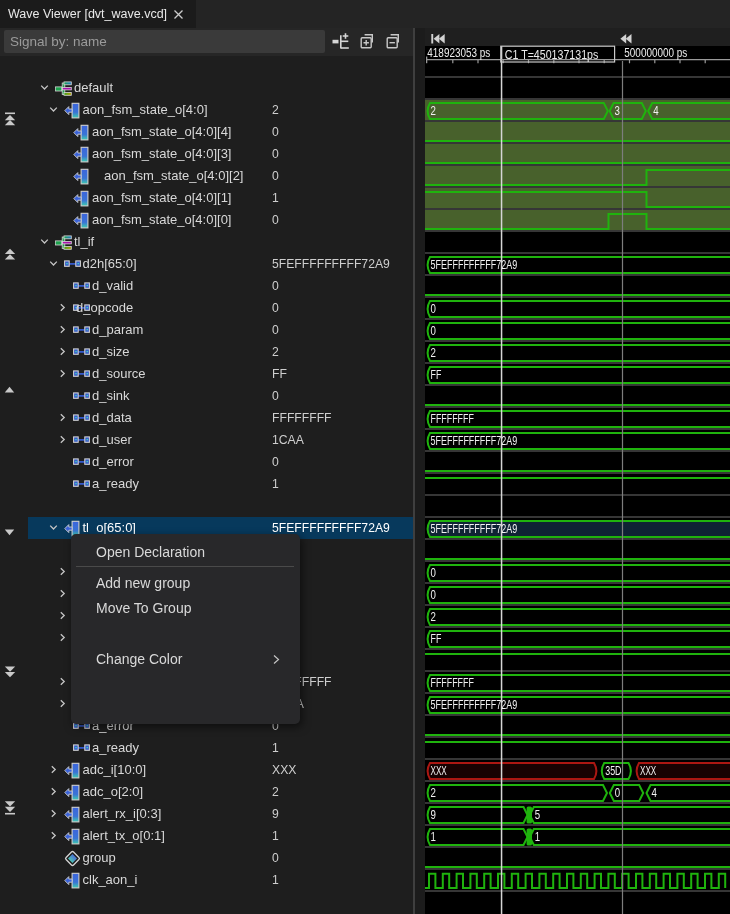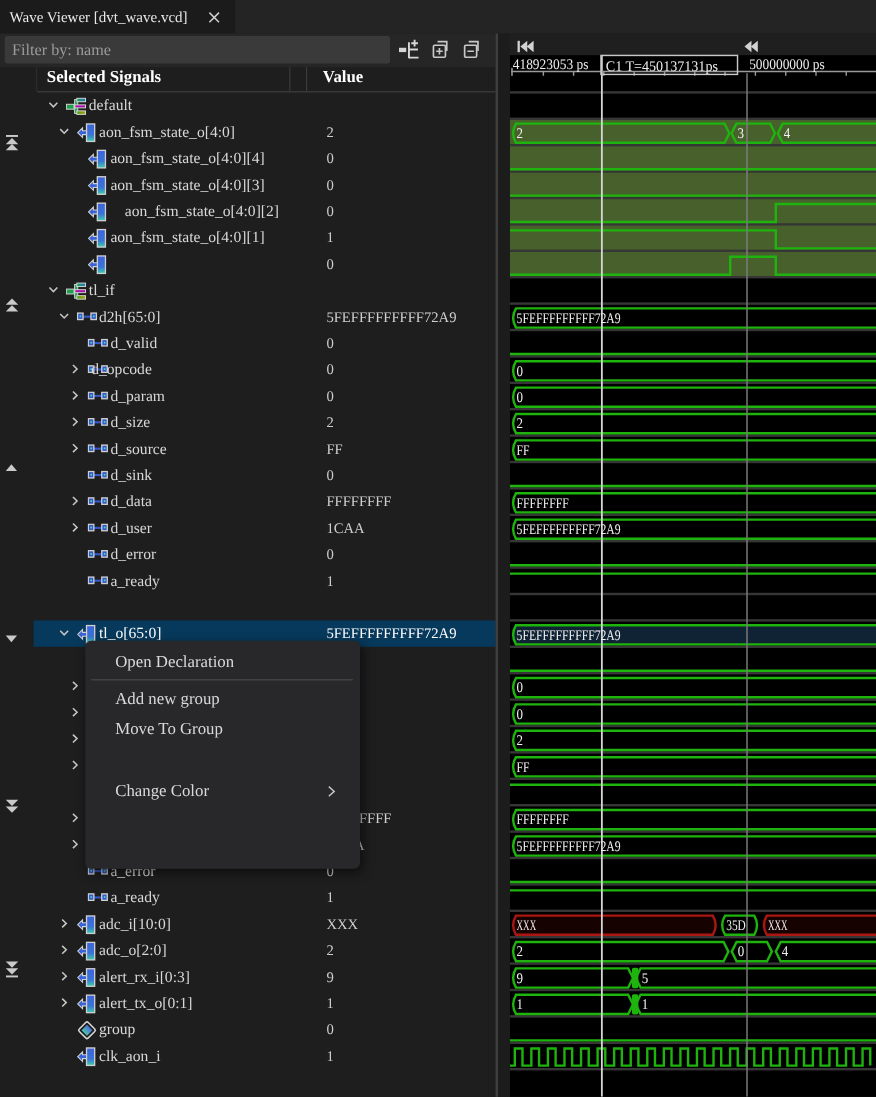--- a/index.html
+++ b/index.html
@@ -1,17 +1,17 @@
 <!DOCTYPE html>
 <html><head><meta charset="utf-8">
 <style>
 * { margin:0; padding:0; box-sizing:border-box; }
 html,body { width:730px; height:914px; background:#1e1e1e; overflow:hidden;
   font-family:"Liberation Sans", sans-serif; }
-#app { position:absolute; left:0; top:0; width:730px; height:914px;font-family:Liberation Serif, serif; }
+#app { position:absolute; left:0; top:0; width:730px; height:914px; }
 #tabbar { position:absolute; left:0; top:0; width:730px; height:28px; background:#242424; }
 #tab { position:absolute; left:0; top:0; width:196px; height:28px; background:#1b1b1b;
   color:#e8e8e8; font-size:12.5px; line-height:28px; padding-left:8px; }
 #tabx { position:absolute; left:173px; top:9px; width:11px; height:11px; }
 #filterrow { position:absolute; left:0; top:28px; width:413px; height:28px; background:#262626; }
 #finput { position:absolute; left:4px; top:1.5px; width:321px; height:23px; background:#3a3a3a;
   border-radius:2px; color:#9b9b9b; font-size:13.5px; line-height:23px; padding-left:6px; }
 .fic { position:absolute; }
 #hdr { position:absolute; left:0; top:56px; width:413px; height:21px; color:#fff; font-size:14px; font-weight:bold; }
 #hdr .h1 { position:absolute; left:39px; top:1px; }
@@ -43,21 +43,21 @@
 .sub { position:absolute; right:15px; top:7px; }
 </style></head>
 <body>
 <div id="app">
   <div id="tabbar">
     <div id="tab">Wave Viewer [dvt_wave.vcd]<svg id="tabx" viewBox="0 0 11 11">
           <path d="M1.5,1.5 L9.5,9.5 M9.5,1.5 L1.5,9.5" stroke="#cccccc" stroke-width="1.3"></path>
         </svg></div>
   </div>
   <div id="filterrow">
-    <div id="finput">Filter by: name</div>
+    <div id="finput">Signal by: name</div>
   </div>
   <svg class="fic" style="left:331px;top:32px" width="22" height="19" viewBox="0 0 22 19">
       <g stroke="#d6d6d6" stroke-width="1.6" fill="none">
         <path d="M9.8,3.2 V16.6"></path>
         <path d="M9.8,9.3 H17.3"></path>
         <path d="M9.8,16 H17.8"></path>
         <path d="M14.5,1.2 V6.8 M11.7,4 H17.3"></path>
       </g>
       <rect x="1.5" y="7.8" width="6" height="3.6" fill="#d6d6d6"></rect>
     </svg>
@@ -68,28 +68,20 @@
         <path d="M7.2,8 V13.4 M4.5,10.7 H9.9"></path>
       </g>
     </svg>
     <svg class="fic" style="left:384.5px;top:32px" width="16" height="17" viewBox="0 0 16 17">
       <g fill="none" stroke="#c8c8c8" stroke-width="1.4">
         <path d="M5.6,2.7 H13.3 V10.4"></path>
         <rect x="2.2" y="5.7" width="10" height="10" rx="1"></rect>
         <path d="M4.5,10.7 H9.9"></path>
       </g>
     </svg>
-  <div id="hdr">
-    <span class="h1">Selected Signals</span>
-      <span class="h2">Value</span>
-    <div class="hl"></div>
-      <div class="v0"></div>
-      <div class="v1"></div>
-      <div class="v2"></div>
-  </div>
   <div class="row" style="top:77px">
       <span class="ch" style="left:39px">
         <svg width="11" height="11" viewBox="0 0 11 11">
           <path d="M2.2,3.6 L5.5,7 L8.8,3.6" fill="none" stroke="#c5c5c5" stroke-width="1.3"></path>
         </svg>
       </span>
       <span class="ic" style="left:54.5px;top:2.5px">
         <svg width="17" height="17" viewBox="0 0 17 17">
           <defs>
             <linearGradient id="gt" x1="0" y1="0" x2="1" y2="0">
@@ -207,20 +199,21 @@
             <linearGradient id="pg" x1="0" y1="0" x2="0" y2="1">
               <stop offset="0" stop-color="#3c64dc"></stop>
               <stop offset="0.62" stop-color="#3a74d6"></stop>
               <stop offset="1" stop-color="#3fcfae"></stop>
             </linearGradient>
           </defs>
           <rect x="8.1" y="1.3" width="6.8" height="14.6" fill="url(#pg)" stroke="#d0d0d0" stroke-width="1.1"></rect>
           <polygon points="0.8,8.6 4.8,4.6 4.8,7 8.1,7 8.1,10.2 4.8,10.2 4.8,12.6" fill="#3a62d8" stroke="#d0d0d0" stroke-width="0.9"></polygon>
         </svg>
       </span>
+      <span class="nm" style="left:92px">aon_fsm_state_o[4:0][0]</span>
       <span class="vl">0</span>
     </div>
 <div class="row" style="top:231px">
       <span class="ch" style="left:39px">
         <svg width="11" height="11" viewBox="0 0 11 11">
           <path d="M2.2,3.6 L5.5,7 L8.8,3.6" fill="none" stroke="#c5c5c5" stroke-width="1.3"></path>
         </svg>
       </span>
       <span class="ic" style="left:54.5px;top:2.5px">
         <svg width="17" height="17" viewBox="0 0 17 17">

